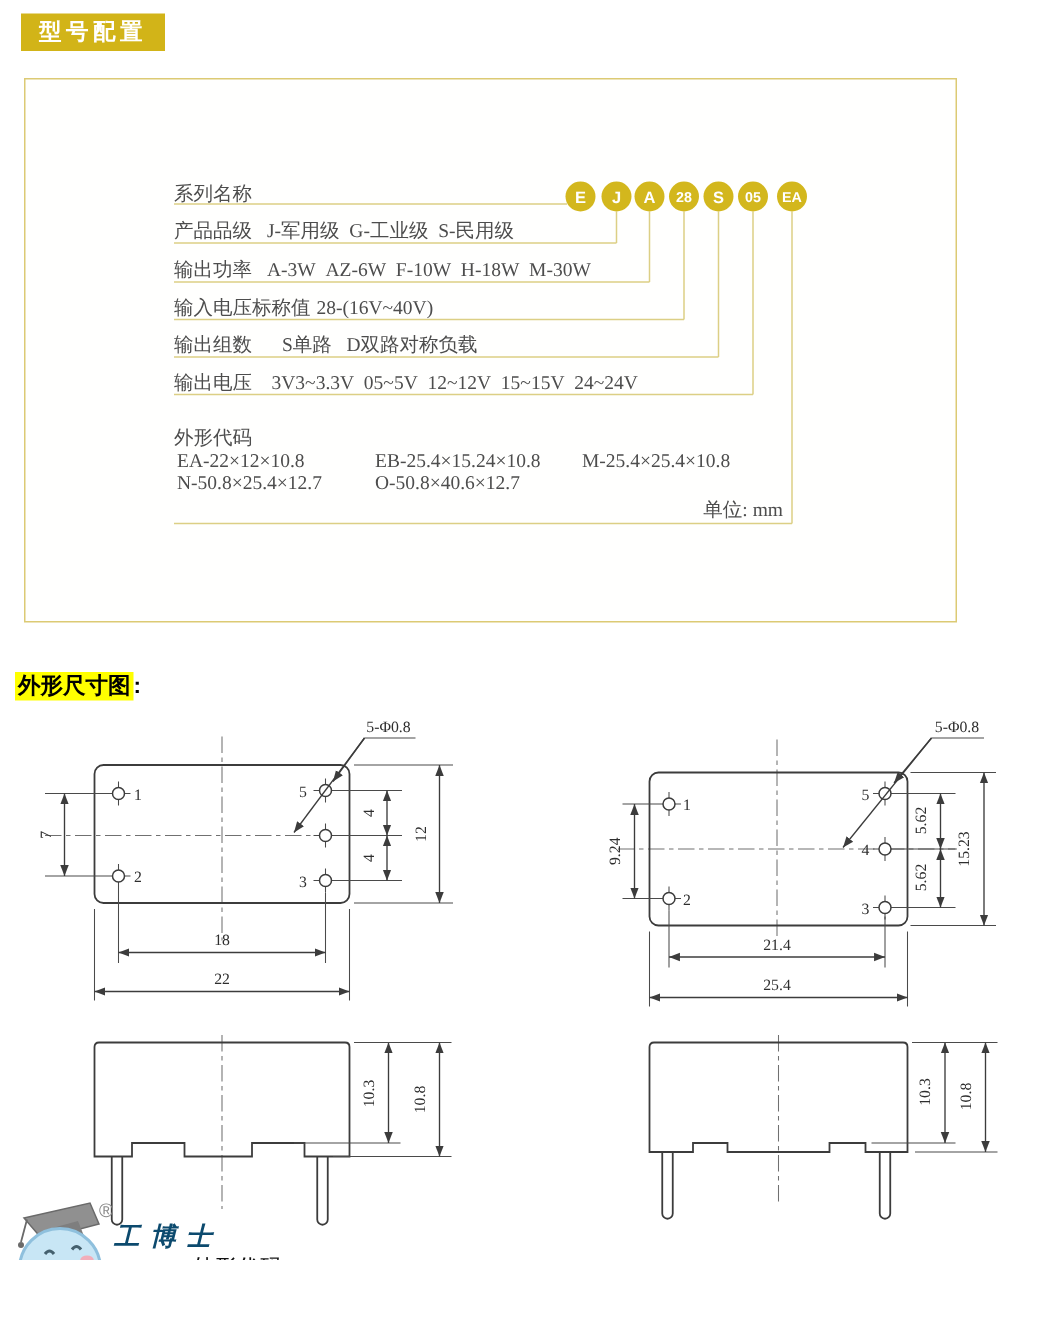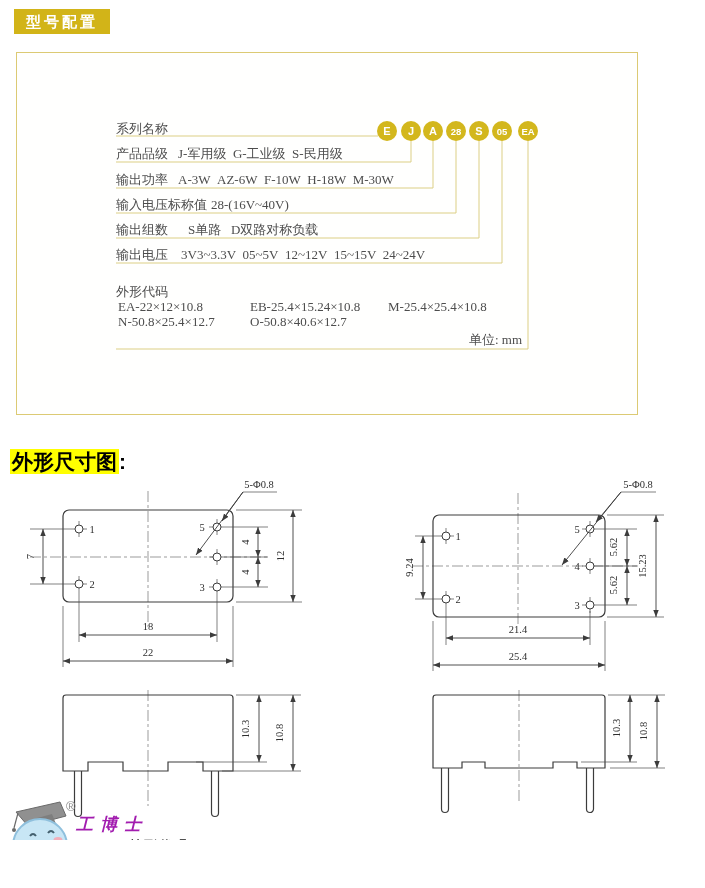--- a/index.html
+++ b/index.html
@@ -13,41 +13,41 @@
                 border:1px solid #dcca74; background:#fffffe; }
 
   
   .gl   { stroke:#dccf85; stroke-width:1; fill:none; }
   .rowt { font-family:"Liberation Serif",serif; font-size:13px; fill:#4d4d4d; }
   .badge-c { fill:#d3b71d; }
   .badge-t { font-family:"Liberation Sans",sans-serif; font-weight:bold; font-size:11px;
              fill:#ffffff; text-anchor:middle; }
   .badge-t2 { font-size:9.5px; }
 
-  .section-label { position:absolute; left:10px; top:448px; font-size:21px; font-weight:bold; color:#000; }
+  .section-label { position:absolute; left:10px; top:448px; font-size:15px; font-weight:bold; color:#000; }
   .section-label .hl { background:#ffff00; padding:1px 2px; }
 
   
   .dwg { position:absolute; }
   .bodyline { fill:none; stroke:#3c3c3c; stroke-width:1.2; }
   .thin { stroke:#4a4a4a; stroke-width:0.7; fill:none; }
   .diml { stroke:#3c3c3c; stroke-width:0.9; fill:none; }
   .cl   { stroke:#707070; stroke-width:0.7; fill:none; stroke-dasharray:11 3 3 3; }
   .dimt { font-family:"Liberation Serif",serif; font-size:10.5px; fill:#2e2e2e; text-anchor:middle; }
   .pinl { font-family:"Liberation Serif",serif; font-size:10.5px; fill:#2e2e2e; text-anchor:middle; }
   .pin  { fill:#ffffff; stroke:#3c3c3c; stroke-width:1; }
 
   .caption { position:absolute; font-family:"Liberation Serif",serif; font-size:15px;
              color:#111111; line-height:23px; z-index:3; }
 
   
   .wm { position:absolute; z-index:1; }
   .wm-reg   { left:66px; top:799px; font-size:13px; color:#8a8a8a; }
   .wm-brand { left:76px; top:813px; font-family:"Liberation Serif",serif; font-style:italic;
-              font-weight:bold; font-size:17px; color:#a21caf; letter-spacing:7px; }
+              font-weight:bold; font-size:17px; color:#0c4a6e; letter-spacing:7px; }
   .wm-sub   { left:76px; top:840px; font-size:13px; color:#a5cce6; }
   .wm-url   { left:4px;  top:884px; font-size:18px; color:#a16207; }
 </style>
 </head>
 <body>
 
 <div class="page">
 
   <div class="title-badge">型号配置</div>
 

